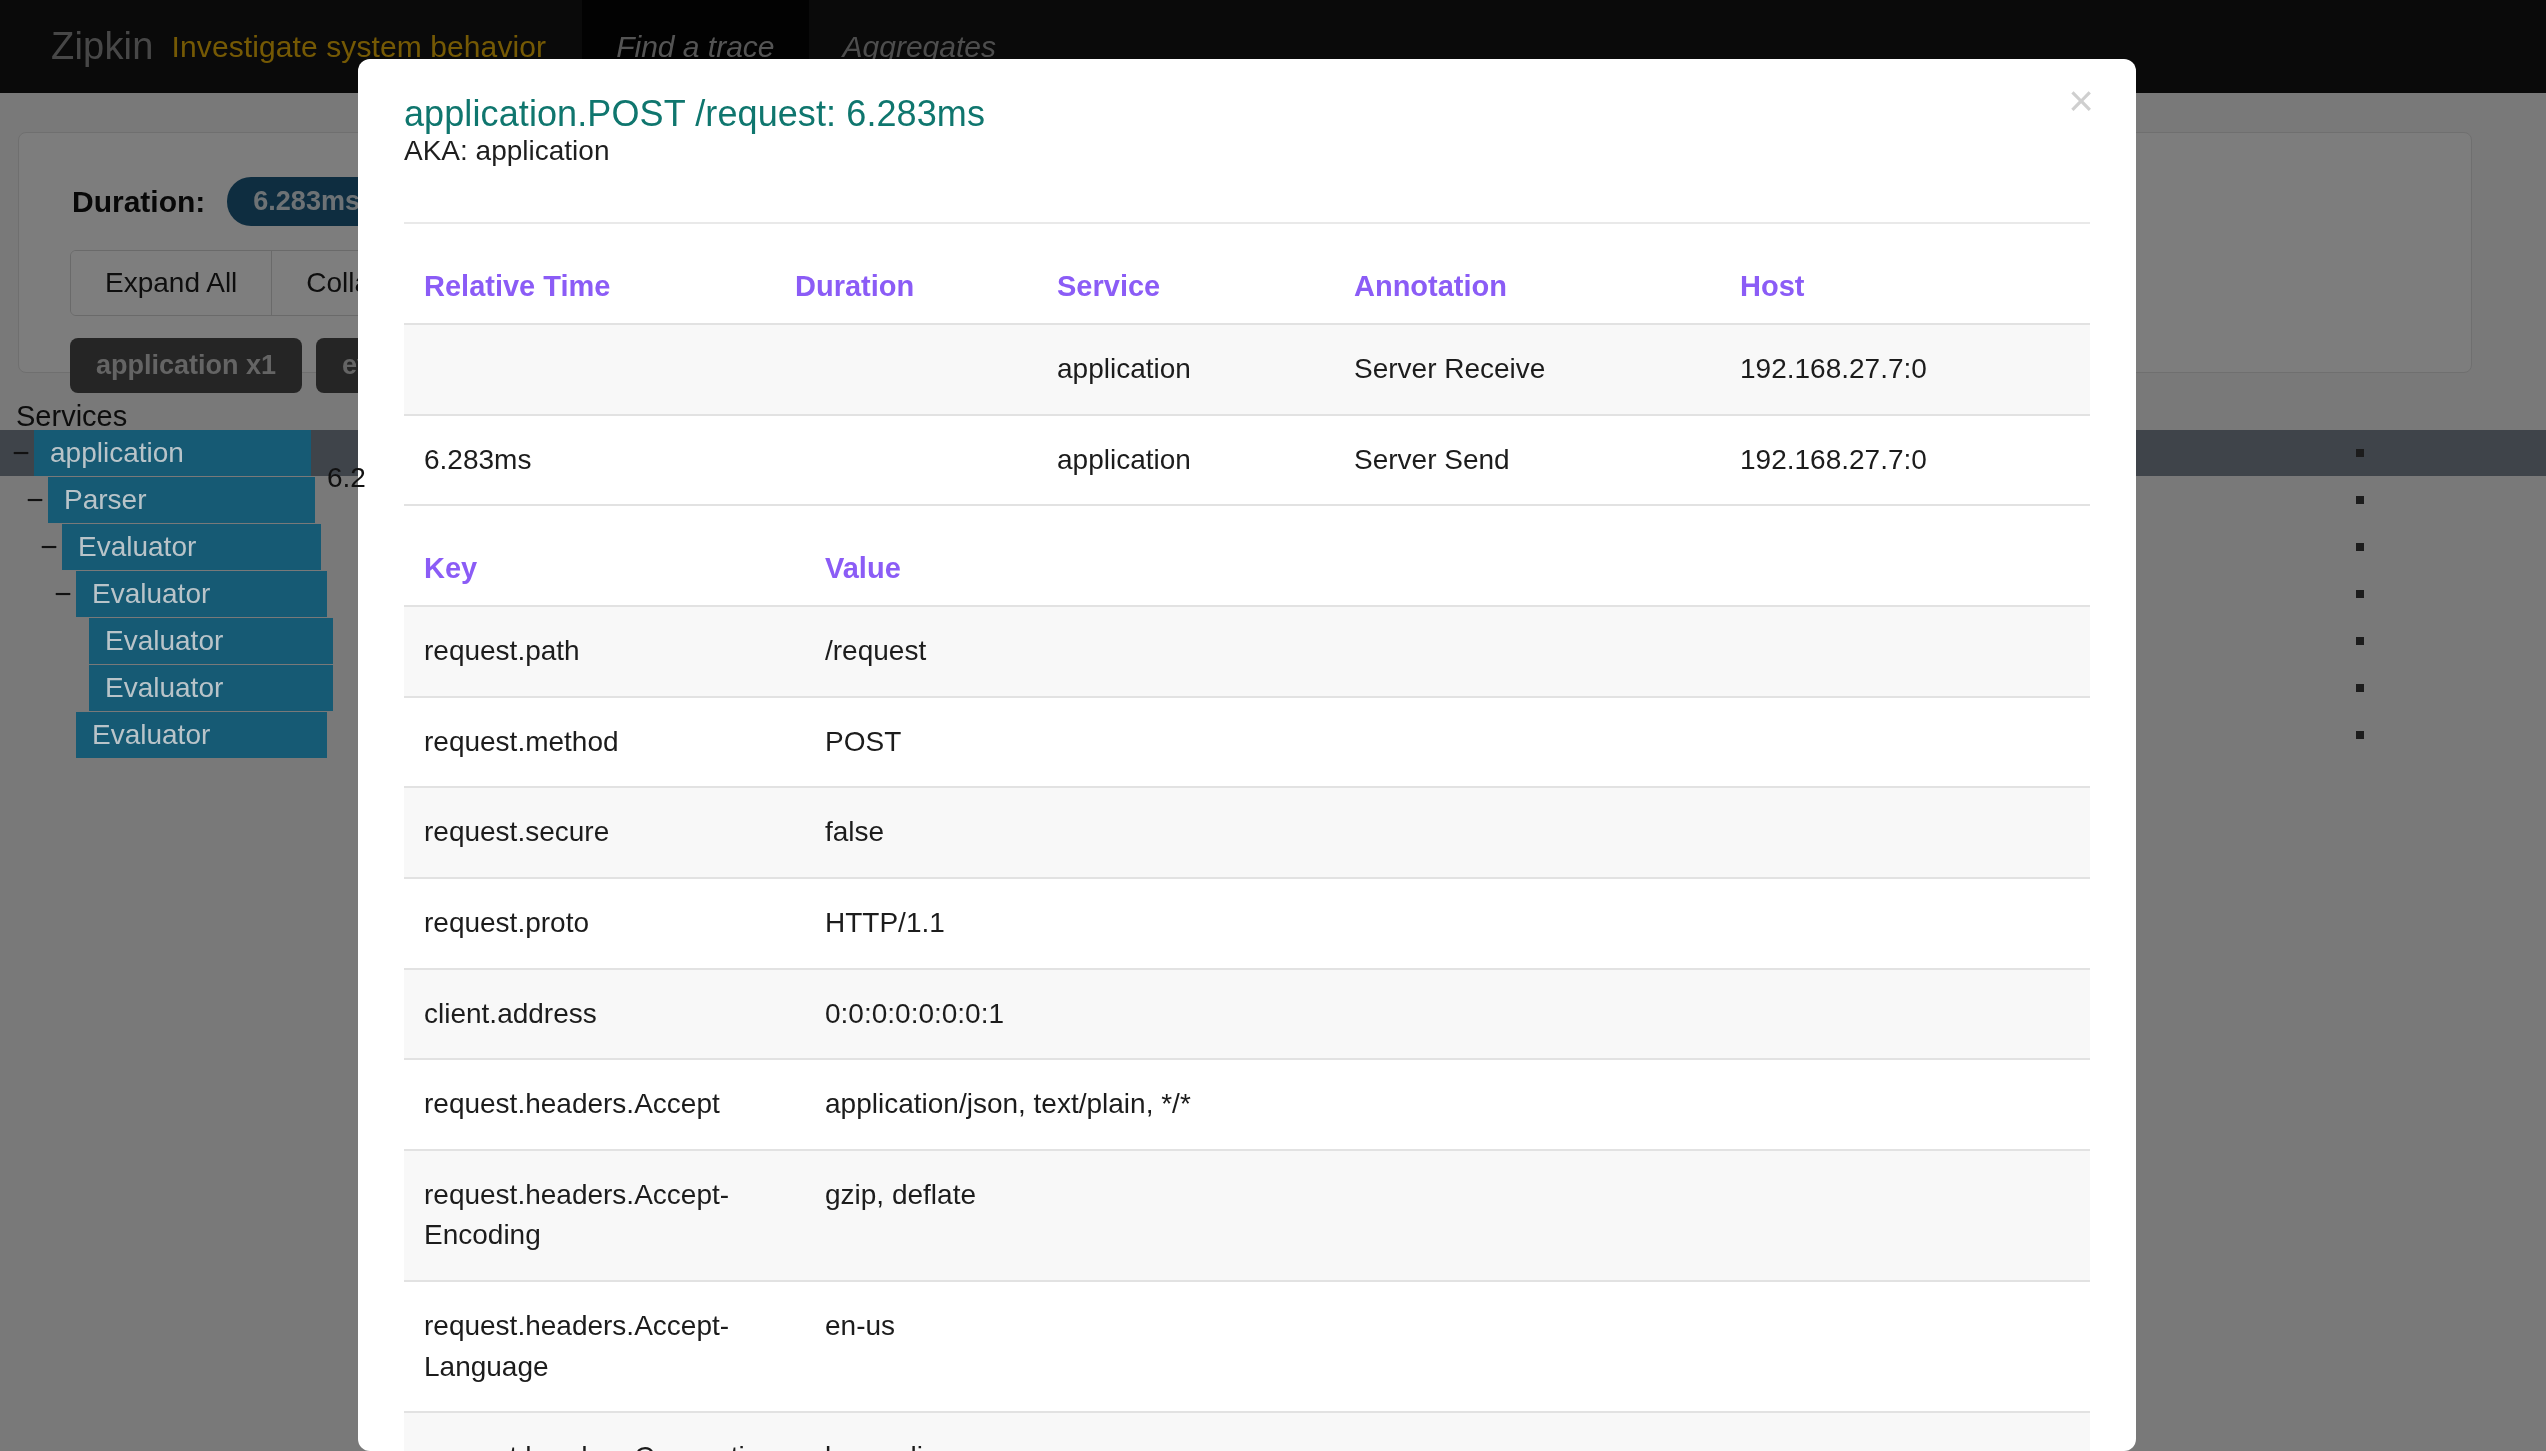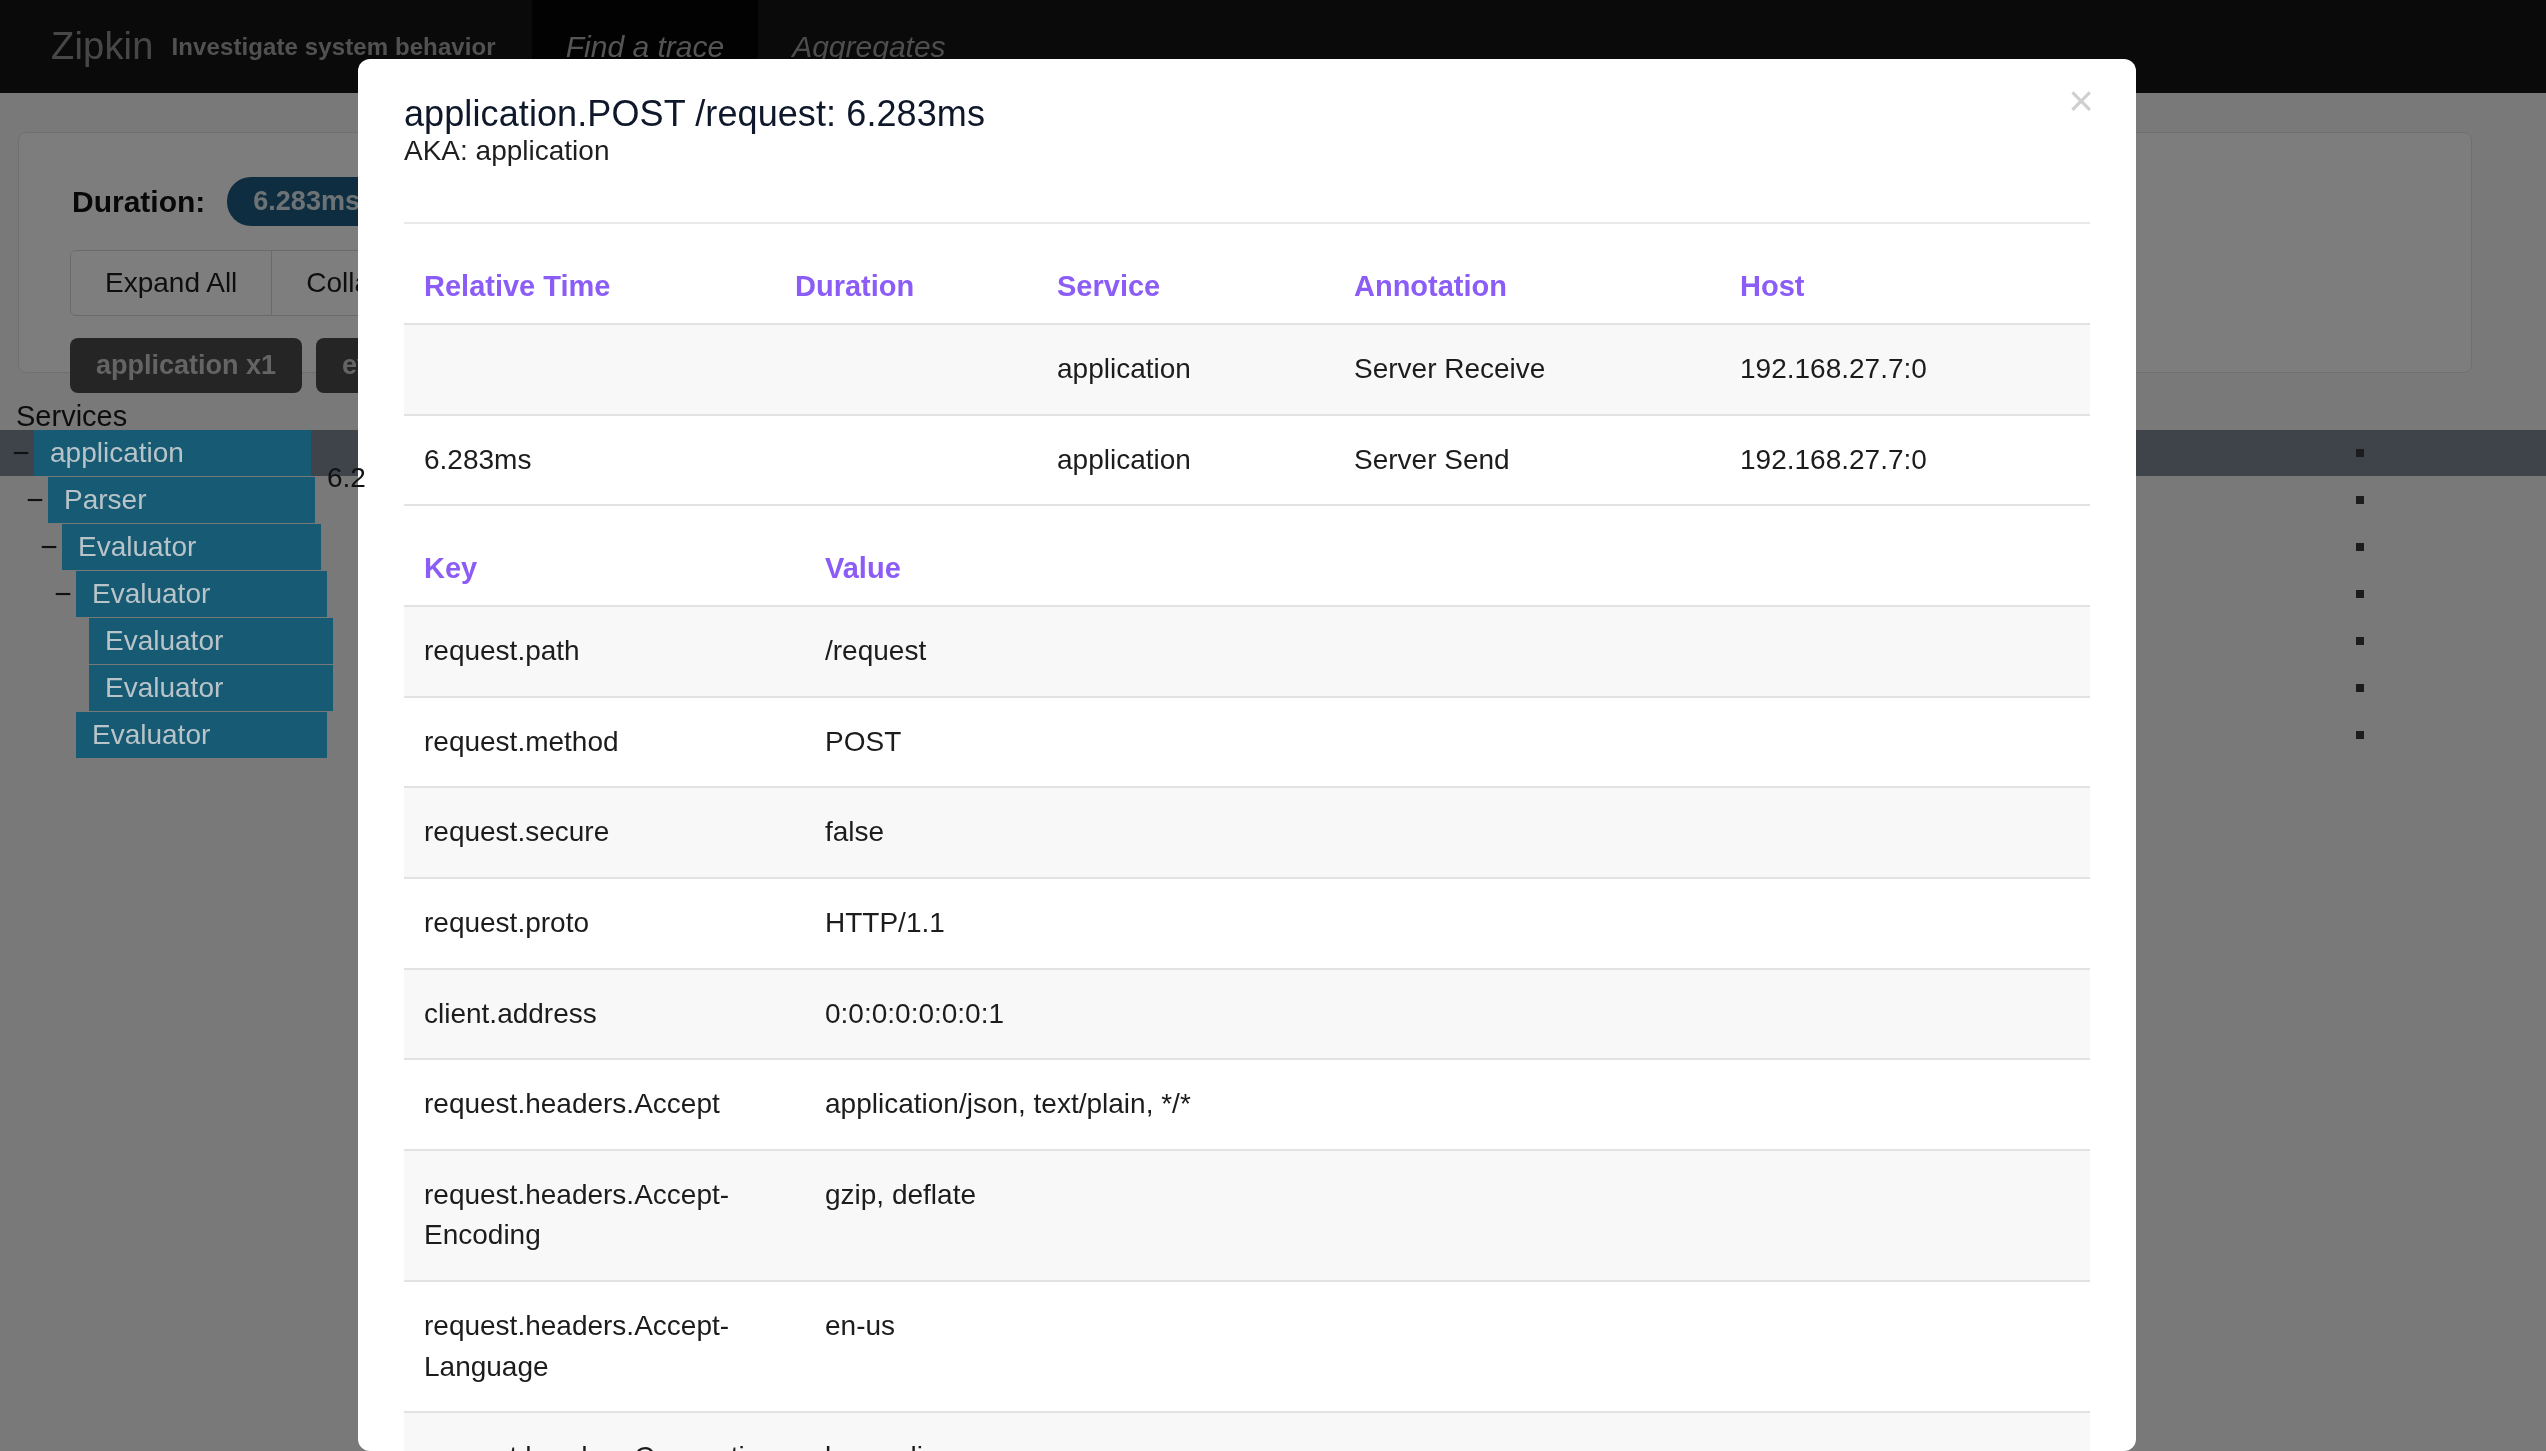--- a/index.html
+++ b/index.html
@@ -15,21 +15,21 @@
   .navbar {
     position: absolute; left: 0; top: 0; width: 2546px; height: 93px;
     background: #141414;
     display: flex; align-items: center;
   }
   .brand {
     color: #8e8e8e; font-size: 38px; font-weight: 400;
     padding-left: 51px; letter-spacing: 0.2px;
   }
   .brand-sub {
-    color: #a3a3a3; font-size: 24px; font-weight: 700;
+    color: #eab308; font-size: 30px; font-weight: 400;
     padding-left: 18px; letter-spacing: 0.1px;
   }
   .nav-tabs { display: flex; height: 93px; margin-left: 36px; }
   .nav-tab {
     display: flex; align-items: center; height: 93px;
     padding: 17px 34px; color: #9b9b9b; font-size: 30px;
     cursor: pointer; background: transparent; font-style: italic;
   }
   .nav-tab.active { background: #050505; color: #a8a8a8; }
 
@@ -112,21 +112,21 @@
 
   
   .modal {
     position: absolute; left: 358px; top: 59px;
     width: 1778px; height: 1392px;
     background: #ffffff; border-radius: 12px;
     overflow: hidden;
   }
   .modal-header { position: relative; padding: 34px 46px 0 46px; }
   .modal-title {
-    font-size: 36px; color: #0f172a; font-weight: 400; letter-spacing: 0.1px;
+    font-size: 36px; color: #0f766e; font-weight: 400; letter-spacing: 0.1px;
   }
   .modal-aka { font-size: 28px; color: #1e1e1e; }
   .modal-close {
     position: absolute; right: 42px; top: 20px;
     font-size: 44px; color: #cfcfcf; line-height: 1; cursor: pointer;
     font-family: "Liberation Sans", sans-serif;
   }
   .modal-divider {
     margin-top: 55px; height: 2px; background: #e9e9e9; width: 100%;
   }

